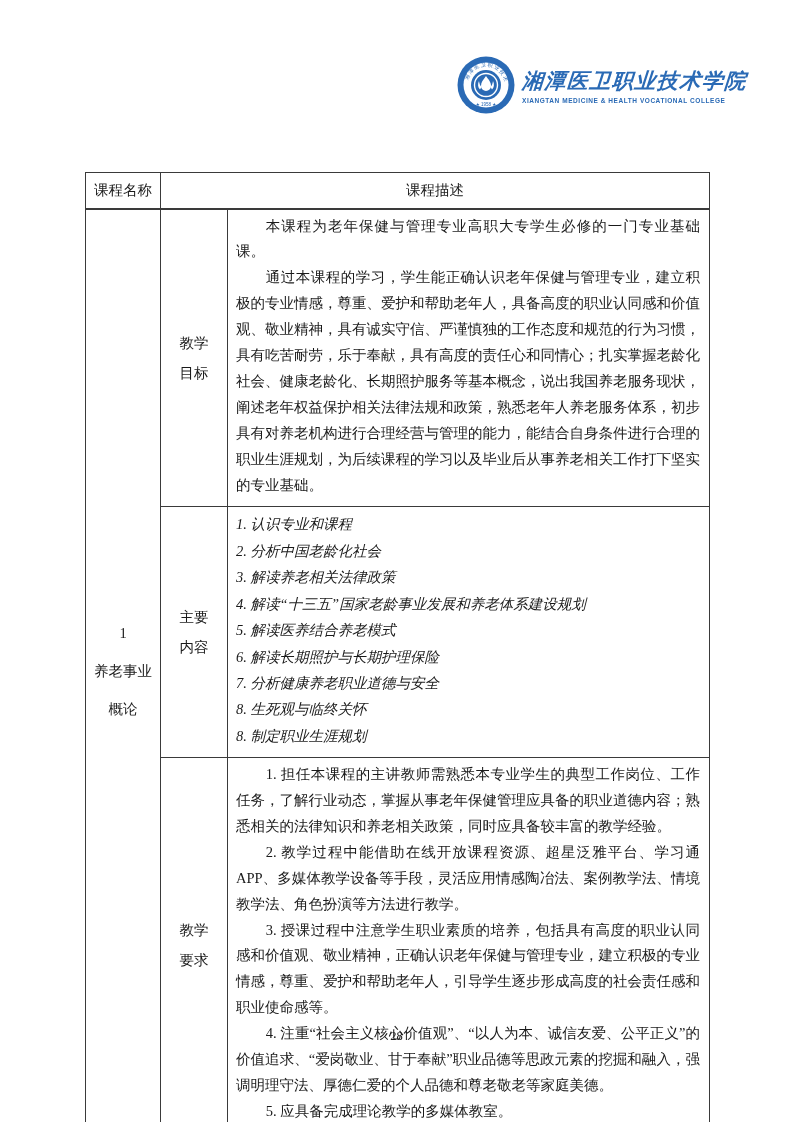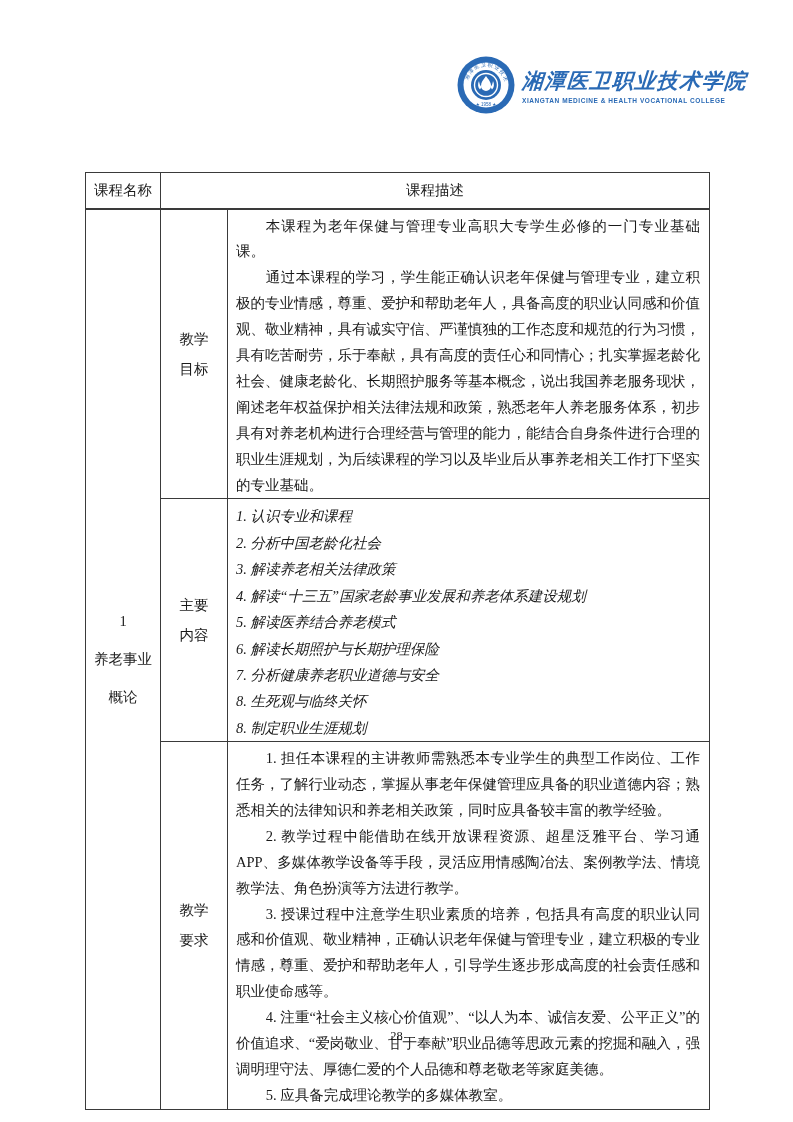--- a/index.html
+++ b/index.html
@@ -51,21 +51,21 @@
   }
   col.c1 { width:75px; }
   col.c2 { width:67px; }
   tr.hdr-row td {
     height:36px; text-align:center; border-bottom:2px solid #3a3a3a;
   }
   td.course-cell { text-align:center; }
   td.course-cell .cline { line-height:38px; }
   td.label-cell { text-align:center; }
   td.label-cell .lline { line-height:30px; }
-  td.content-cell { padding:4px 9px 0 8px; text-align:justify; }
+  td.content-cell { padding:4px 9px 8px 8px; text-align:justify; }
   .para { text-indent:2.05em; line-height:25.9px; }
   .item { line-height:26.4px;font-style:italic; }
   tr.row-goals  td.content-cell { height:240px; }
   tr.row-main   td.content-cell { height:237px; }
   tr.row-req    td.content-cell { height:348px; }
 
   
   .page-num {
     position:absolute; top:1029px; left:0; width:100%;
     text-align:center; font-size:12.5px;

